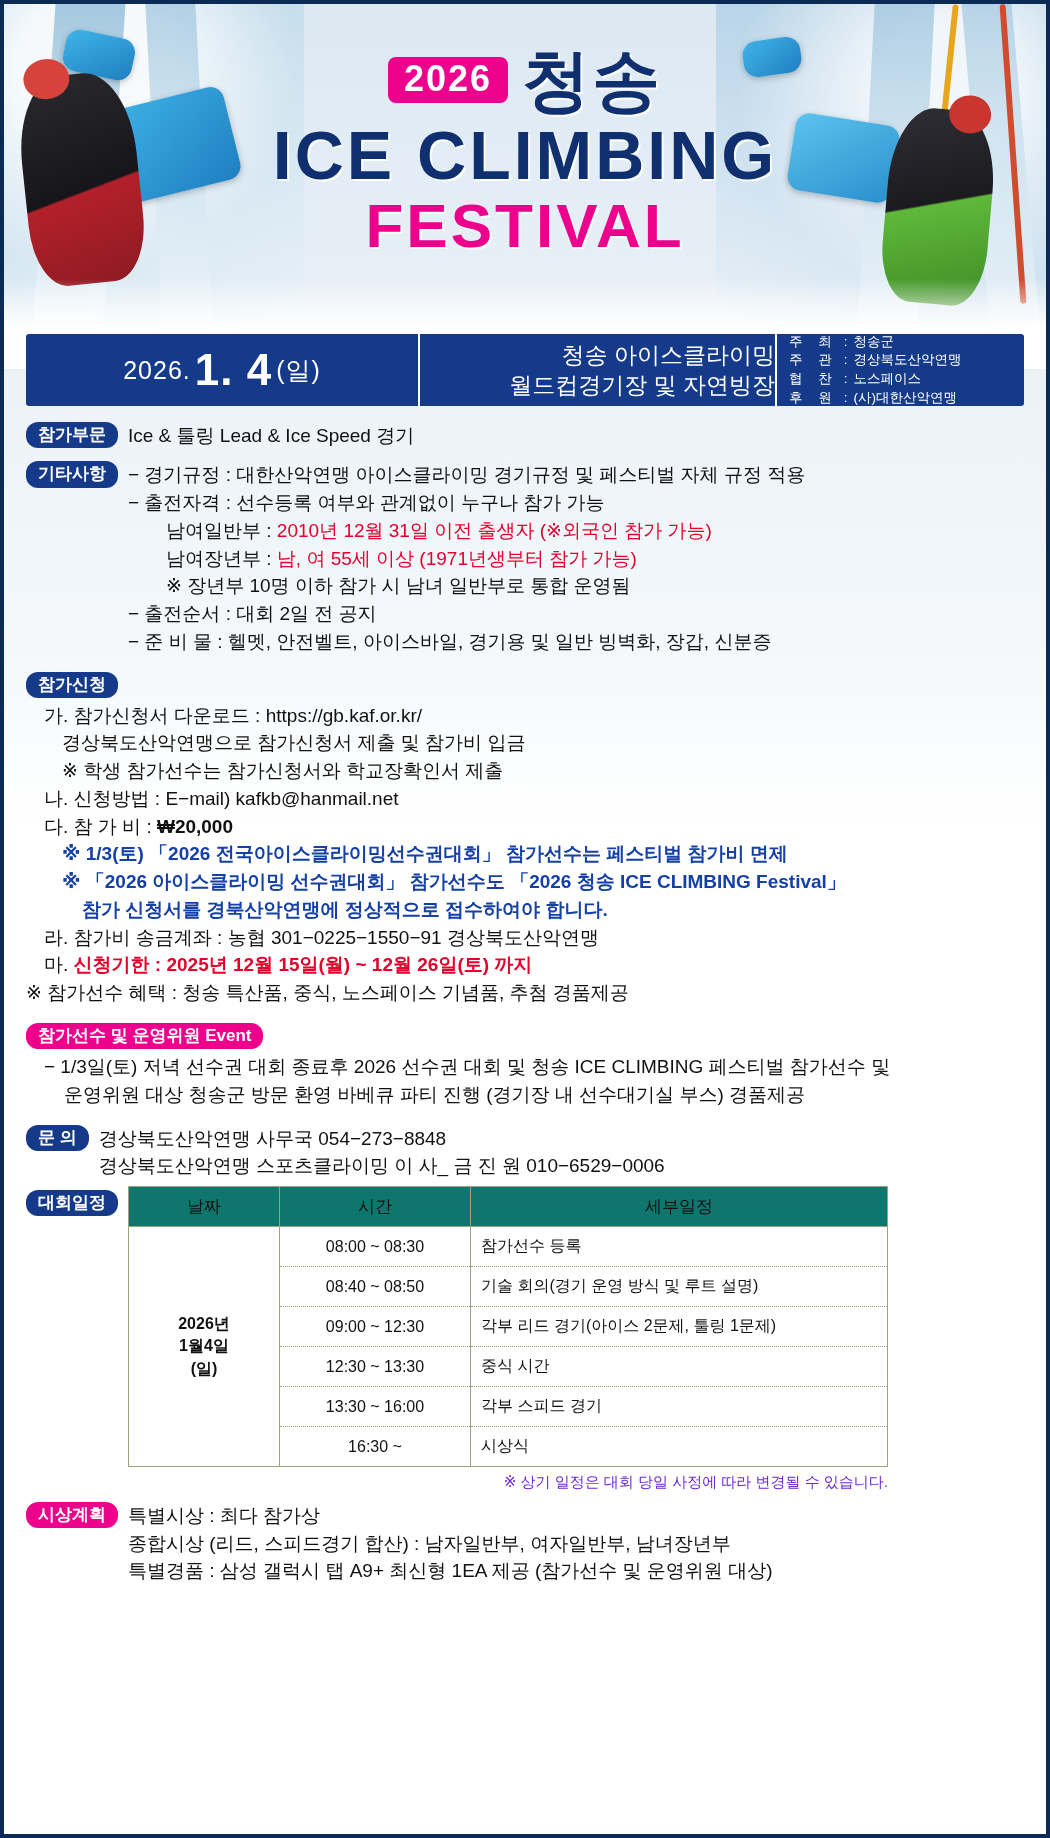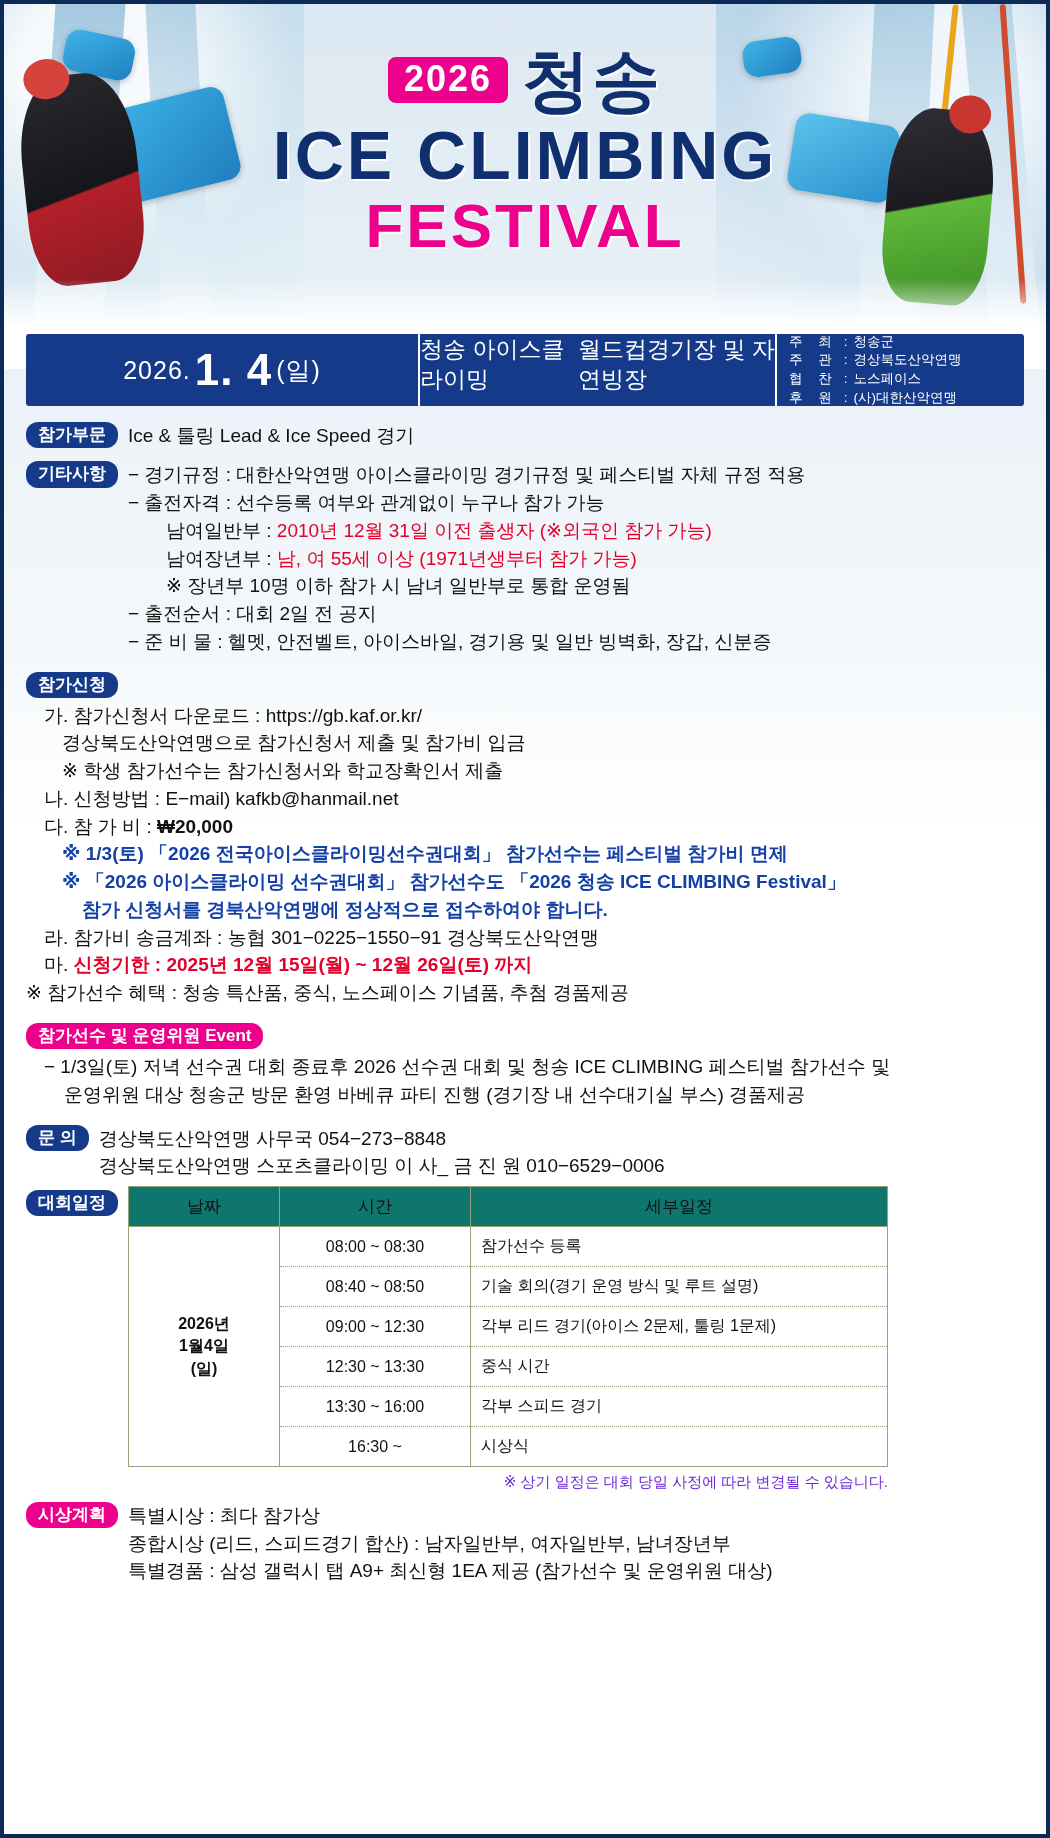--- a/index.html
+++ b/index.html
@@ -116,23 +116,23 @@
     background:#153a8a;color:#ffffff;border-radius:3px;
     display:flex;align-items:stretch;
   }
   .date-left{
     flex:0 0 392px;display:flex;align-items:center;justify-content:center;gap:4px;
     font-size:28px;letter-spacing:1px;
   }
   .date-left .big{font-size:44px;font-weight:bold;line-height:1;}
   .date-left .sm{font-size:25px;}
   .date-mid{
-    flex:1;display:flex;flex-direction:row;justify-content:center;
+    flex:1;display:flex;flex-direction:column;justify-content:center;
     border-left:2px solid #ffffff;border-right:2px solid #ffffff;
-    font-size:23px;line-height:1.32;
+    padding-left:16px;font-size:23px;line-height:1.32;text-align:right;
   }
   .date-right{
     flex:0 0 235px;display:flex;flex-direction:column;justify-content:center;
     padding-left:12px;font-size:13.5px;line-height:1.38;
   }
   .date-right .row{display:flex;gap:6px;white-space:nowrap;}
   .date-right .k{letter-spacing:6px;}
 
   
   .body{position:absolute;left:22px;right:22px;top:418px;}

